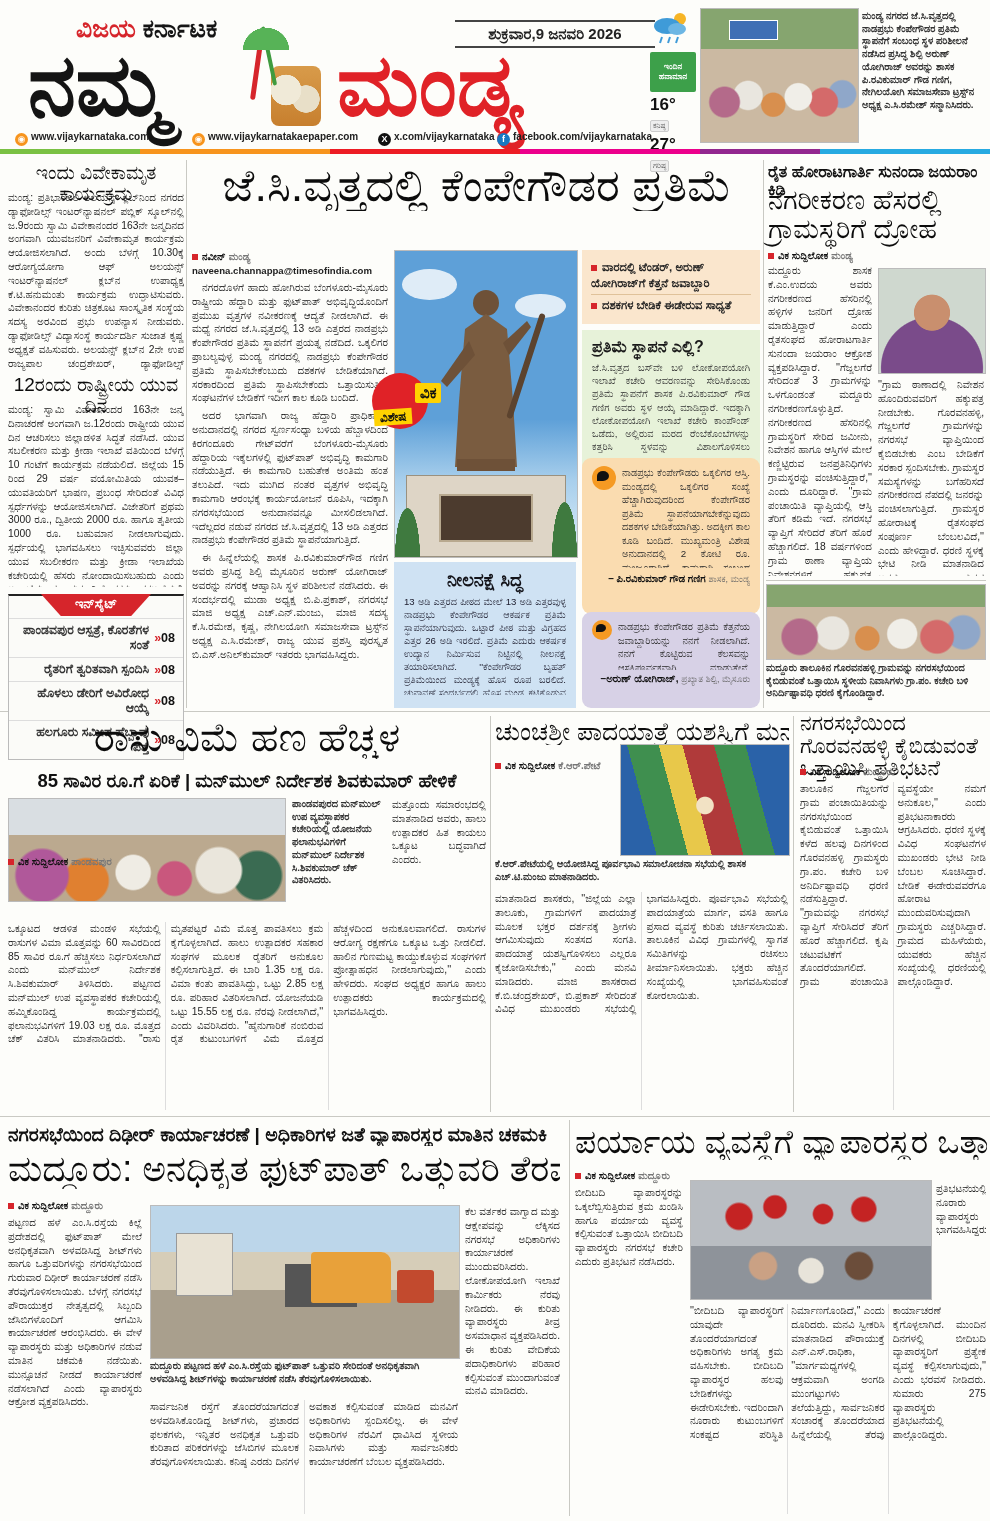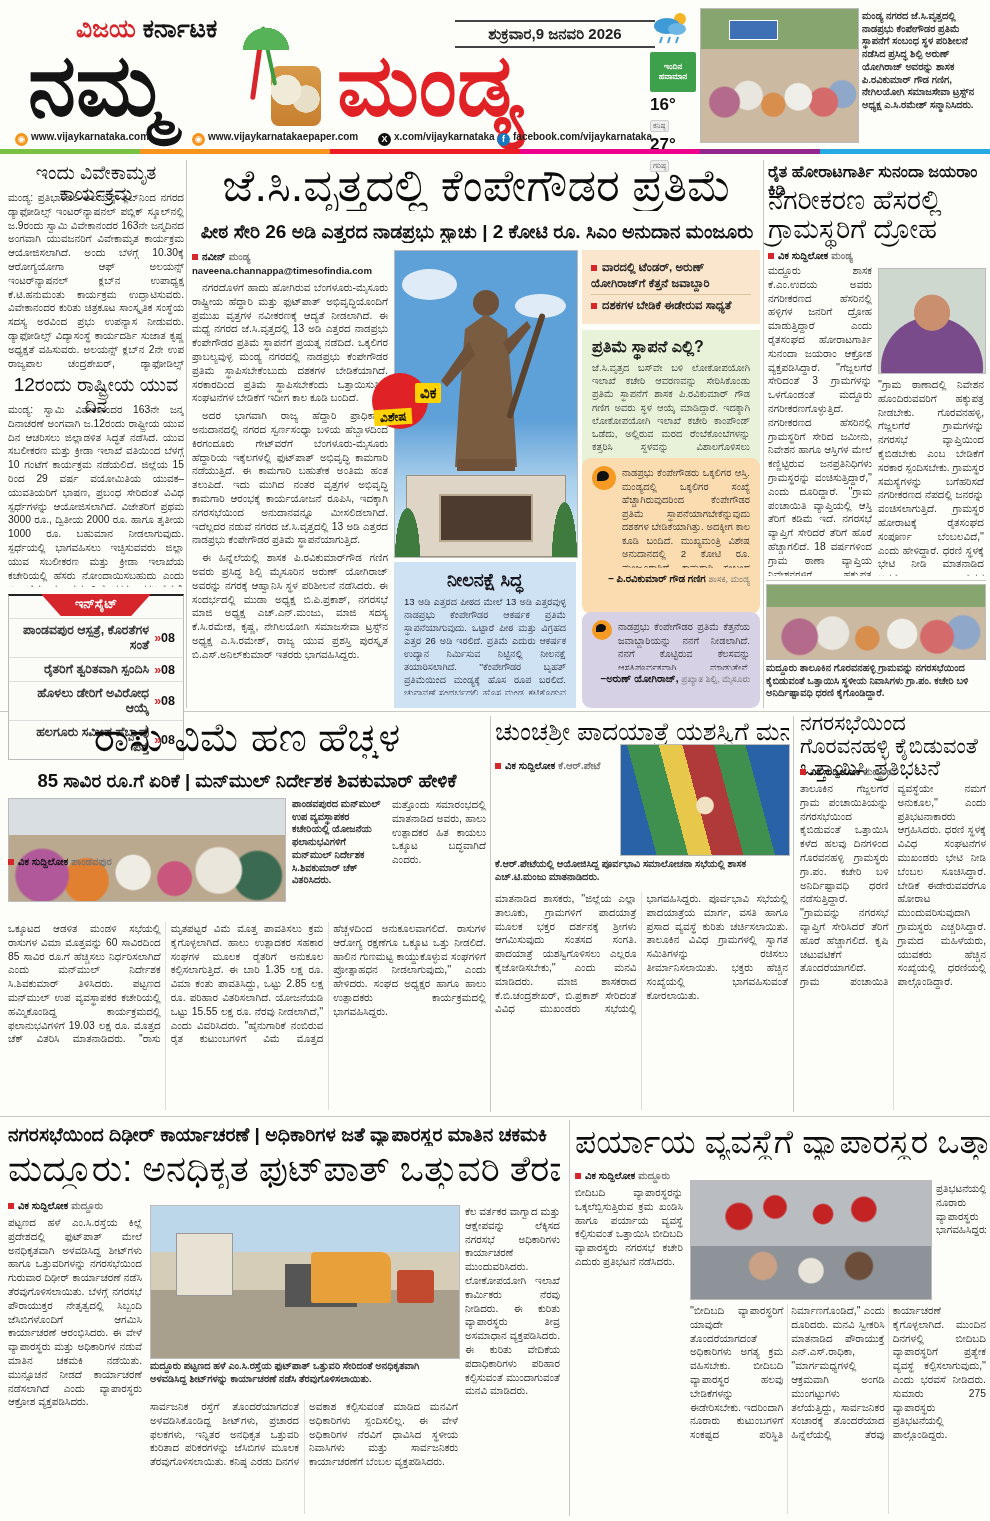--- a/index.html
+++ b/index.html
@@ -192,21 +192,20 @@
       <span>ಹೊಳಲು ಡೇರಿಗೆ ಅವಿರೋಧ ಆಯ್ಕೆ</span>
       <span class="pg"><span class="ar">»</span><span>08</span></span>
     </div>
     <div class="item">
       <span>ಹಲಗೂರು ಸಮೀಪ ಹೆಬ್ಬಾವು ಪತ್ತೆ</span>
       <span class="pg"><span class="ar">»</span><span>08</span></span>
     </div>
   </div>
 
   <div class="abs headline" style="left:192px;top:162px;width:570px;font-size:45px;text-align:center;white-space:nowrap;overflow:hidden;">ಜೆ.ಸಿ.ವೃತ್ತದಲ್ಲಿ ಕೆಂಪೇಗೌಡರ ಪ್ರತಿಮೆ</div>
-  <div class="abs subhead" style="left:192px;top:221px;width:570px;font-size:19px;text-align:center;white-space:nowrap;overflow:hidden;">ಪೀಠ ಸೇರಿ 26 ಅಡಿ ಎತ್ತರದ ನಾಡಪ್ರಭು ಸ್ಟ್ಯಾಚು | 2 ಕೋಟಿ ರೂ. ಸಿಎಂ ಅನುದಾನ ಮಂಜೂರು</div>
 
   <div class="abs byline" style="left:192px;top:251px;">
     <span class="sq"></span><b>ನವೀನ್</b><span class="loc">ಮಂಡ್ಯ</span>
   </div>
   <div class="abs" style="left:192px;top:265px;font-size:9.6px;font-weight:bold;color:#222;">naveena.channappa@timesofindia.com</div>
 
   <div class="abs body-text" style="left:192px;top:281px;width:196px;height:427px;">
     <p>ನಗರದೊಳಗೆ ಹಾದು ಹೋಗಿರುವ ಬೆಂಗಳೂರು-ಮೈಸೂರು ರಾಷ್ಟ್ರೀಯ ಹೆದ್ದಾರಿ ಮತ್ತು ಫುಟ್‌ಪಾತ್ ಅಭಿವೃದ್ಧಿಯೊಂದಿಗೆ ಪ್ರಮುಖ ವೃತ್ತಗಳ ನವೀಕರಣಕ್ಕೆ ಆದ್ಯತೆ ನೀಡಲಾಗಿದೆ. ಈ ಮಧ್ಯೆ ನಗರದ ಜೆ.ಸಿ.ವೃತ್ತದಲ್ಲಿ 13 ಅಡಿ ಎತ್ತರದ ನಾಡಪ್ರಭು ಕೆಂಪೇಗೌಡರ ಪ್ರತಿಮೆ ಸ್ಥಾಪನೆಗೆ ಪ್ರಯತ್ನ ನಡೆದಿದೆ. ಒಕ್ಕಲಿಗರ ಪ್ರಾಬಲ್ಯವುಳ್ಳ ಮಂಡ್ಯ ನಗರದಲ್ಲಿ ನಾಡಪ್ರಭು ಕೆಂಪೇಗೌಡರ ಪ್ರತಿಮೆ ಸ್ಥಾಪಿಸಬೇಕೆಂಬುದು ದಶಕಗಳ ಬೇಡಿಕೆಯಾಗಿದೆ. ಸರಕಾರದಿಂದ ಪ್ರತಿಮೆ ಸ್ಥಾಪಿಸಬೇಕೆಂದು ಒತ್ತಾಯಿಸುತ್ತಿದ್ದ ಸಂಘಟನೆಗಳ ಬೇಡಿಕೆಗೆ ಇದೀಗ ಕಾಲ ಕೂಡಿ ಬಂದಿದೆ.</p>
     <p>ಅದರ ಭಾಗವಾಗಿ ರಾಜ್ಯ ಹೆದ್ದಾರಿ ಪ್ರಾಧಿಕಾರದ ಅನುದಾನದಲ್ಲಿ ನಗರದ ಸ್ವರ್ಣಸಂಧ್ಯಾ ಬಳಿಯ ಹೆಬ್ಬಾಳದಿಂದ ಕಿರಗಂದೂರು ಗೇಟ್‌ವರೆಗೆ ಬೆಂಗಳೂರು-ಮೈಸೂರು ಹೆದ್ದಾರಿಯ ಇಕ್ಕೆಲಗಳಲ್ಲಿ ಫುಟ್‌ಪಾತ್ ಅಭಿವೃದ್ಧಿ ಕಾಮಗಾರಿ ನಡೆಯುತ್ತಿದೆ. ಈ ಕಾಮಗಾರಿ ಬಹುತೇಕ ಅಂತಿಮ ಹಂತ ತಲುಪಿದೆ. ಇದು ಮುಗಿದ ನಂತರ ವೃತ್ತಗಳ ಅಭಿವೃದ್ಧಿ ಕಾಮಗಾರಿ ಆರಂಭಕ್ಕೆ ಕಾರ್ಯಯೋಜನೆ ರೂಪಿಸಿ, ಇದಕ್ಕಾಗಿ ನಗರಸಭೆಯಿಂದ ಅನುದಾನವನ್ನೂ ಮೀಸಲಿಡಲಾಗಿದೆ. ಇದೆಲ್ಲದರ ನಡುವೆ ನಗರದ ಜೆ.ಸಿ.ವೃತ್ತದಲ್ಲಿ 13 ಅಡಿ ಎತ್ತರದ ನಾಡಪ್ರಭು ಕೆಂಪೇಗೌಡರ ಪ್ರತಿಮೆ ಸ್ಥಾಪನೆಯಾಗುತ್ತಿದೆ.</p>
     <p>ಈ ಹಿನ್ನೆಲೆಯಲ್ಲಿ ಶಾಸಕ ಪಿ.ರವಿಕುಮಾರ್‌ಗೌಡ ಗಣಿಗ ಅವರು ಪ್ರಸಿದ್ಧ ಶಿಲ್ಪಿ ಮೈಸೂರಿನ ಅರುಣ್ ಯೋಗಿರಾಜ್ ಅವರನ್ನು ನಗರಕ್ಕೆ ಆಹ್ವಾನಿಸಿ ಸ್ಥಳ ಪರಿಶೀಲನೆ ನಡೆಸಿದರು. ಈ ಸಂದರ್ಭದಲ್ಲಿ ಮುಡಾ ಅಧ್ಯಕ್ಷ ಬಿ.ಪಿ.ಪ್ರಕಾಶ್, ನಗರಸಭೆ ಮಾಜಿ ಅಧ್ಯಕ್ಷ ಎಚ್.ಎನ್.ಮಂಜು, ಮಾಜಿ ಸದಸ್ಯ ಕೆ.ಸಿ.ರಮೇಶ, ಕೃಷ್ಣ, ನೇಗಿಲಯೋಗಿ ಸಮಾಜಸೇವಾ ಟ್ರಸ್ಟ್‌ನ ಅಧ್ಯಕ್ಷ ಎ.ಸಿ.ರಮೇಶ್, ರಾಜ್ಯ ಯುವ ಪ್ರಶಸ್ತಿ ಪುರಸ್ಕೃತ ಬಿ.ಎಸ್.ಅನಿಲ್‌ಕುಮಾರ್ ಇತರರು ಭಾಗವಹಿಸಿದ್ದರು.</p>

